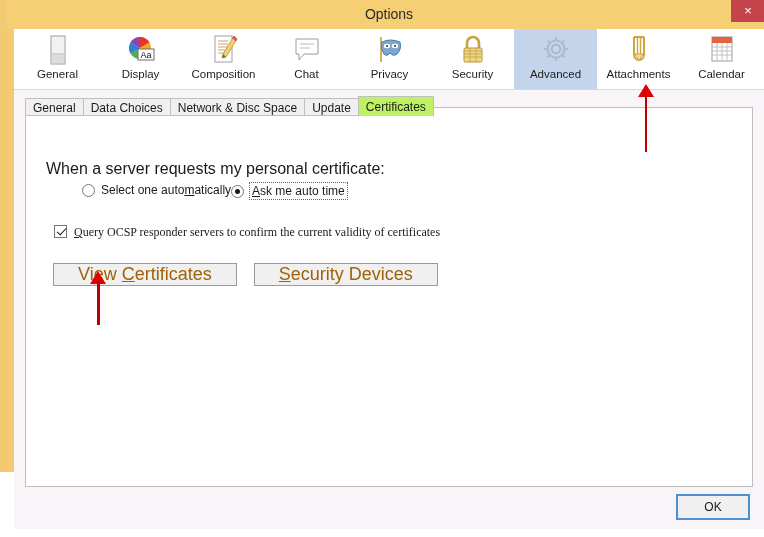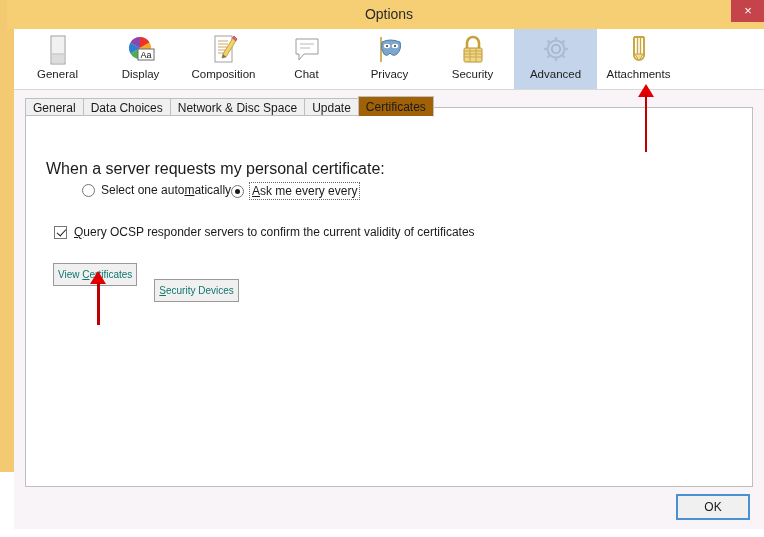--- a/index.html
+++ b/index.html
@@ -140,21 +140,21 @@
     background: #f0f0f0;
     border: 1px solid #bfbfbf;
     border-bottom: 1px solid #bfbfbf;
     margin-right: -1px;
     color: #1a1a1a;
     cursor: pointer;
     box-sizing: border-box;
     font-family: "Liberation Sans", sans-serif;
   }
   .tab.active {
-    background: #a16207;
+    background: #bef264;
     border-bottom: 1px solid #ffffff;
     height: 21px;
     line-height: 20px;
     margin-bottom: -1px;
     z-index: 6;
     position: relative;
   }
 
   
   #panel-content {
@@ -206,21 +206,22 @@
   .radio-label.focused {
     outline: 1px dotted #666;
     padding: 1px 2px;
   }
 
   #ocsp-row {
     position: absolute;
     left: 28px;
     top: 117px;
     display: flex;
-    align-items: flex-end;
+    align-items: flex-start;
+    font-family: Liberation Serif, serif;
   }
   .check-mark {
     width: 13px;
     height: 13px;
     border: 1px solid #767676;
     background: #ffffff;
     box-sizing: border-box;
     position: relative;
     margin-right: 7px;
     cursor: pointer;
@@ -237,31 +238,31 @@
 
   #button-row {
     position: absolute;
     left: 27px;
     top: 155px;
     display: flex;
   }
   .panel-button {
     height: 23px;
     line-height: 21px;
-    padding: 0 4px;
+    padding: 0 24px;
     background: #f0f0f0;
     border: 1px solid #9a9a9a;
-    font-size: 10px;
-    color: #0f766e;
+    font-size: 18px;
+    color: #a16207;
     cursor: pointer;
     box-sizing: border-box;
     font-family: "Liberation Sans", sans-serif;
     white-space: nowrap;
   }
-  #security-devices-button { margin-left: 17px; margin-top: 16px; }
+  #security-devices-button { margin-left: 17px; }
 
   
   #footer-buttons {
     position: absolute;
     right: 14px;
     top: 465px;
     display: flex;
     border-radius: 10px;
   }
   .footer-button {
@@ -441,20 +442,37 @@
           <svg width="34" height="34" viewBox="0 0 34 34">
             <path d="M12 4 V22 A5 5 0 0 0 22 22 V4" fill="none" stroke="#c9a63e" stroke-width="2"></path>
             <path d="M15.5 4 V22 A1.6 1.6 0 0 0 18.5 22 V4" fill="none" stroke="#c9a63e" stroke-width="1.4"></path>
             <path d="M12 4 H22" stroke="#c9a63e" stroke-width="2"></path>
             <path d="M13 21 L17 28 L21 21 Z" fill="#f0dd9c" stroke="#c9a63e" stroke-width="1"></path>
           </svg>
         </span>
         <span class="tb-label">Attachments</span>
       </div>
 
+      <div class="tb-item">
+        <span class="tb-icon">
+          <svg width="34" height="34" viewBox="0 0 34 34">
+            <rect x="7" y="4" width="20" height="24" fill="#ffffff" stroke="#9b9b9b" stroke-width="1"></rect>
+            <rect x="7" y="4" width="20" height="6" fill="#e2643c"></rect>
+            <g stroke="#c1c1c1" stroke-width="1">
+              <line x1="7" y1="14" x2="27" y2="14"></line>
+              <line x1="7" y1="18" x2="27" y2="18"></line>
+              <line x1="7" y1="22" x2="27" y2="22"></line>
+              <line x1="12" y1="10" x2="12" y2="28"></line>
+              <line x1="17" y1="10" x2="17" y2="28"></line>
+              <line x1="22" y1="10" x2="22" y2="28"></line>
+            </g>
+          </svg>
+        </span>
+        <span class="tb-label">Calendar</span>
+      </div>
     </div>
 
     <div id="tabstrip">
       <div class="tab">General</div>
       <div class="tab">Data Choices</div>
       <div class="tab">Network &amp; Disc Space</div>
       <div class="tab">Update</div>
       <div class="tab active">Certificates</div>
     </div>
 
@@ -463,21 +481,21 @@
 
         <div id="cert-prompt-label">When a server requests my personal certificate:</div>
 
         <div class="radio-row" id="radio-auto-row">
           <span class="radio-mark"></span>
           <span class="radio-label"><span>Select one auto</span><span class="u">m</span><span>atically</span></span>
         </div>
 
         <div class="radio-row" id="radio-ask-row">
           <span class="radio-mark checked"></span>
-          <span class="radio-label focused"><span class="u">A</span><span>sk me every every</span></span>
+          <span class="radio-label focused"><span class="u">A</span><span>sk me auto time</span></span>
         </div>
 
         <div id="ocsp-row">
           <span class="check-mark checked"></span>
           <span class="radio-label"><span class="u">Q</span><span>uery OCSP responder servers to confirm the current validity of certificates</span></span>
         </div>
 
         <div id="button-row">
           <div class="panel-button" id="view-certificates-button"><span>View </span><span class="u">C</span><span>ertificates</span></div>
           <div class="panel-button" id="security-devices-button"><span class="u">S</span><span>ecurity Devices</span></div>

